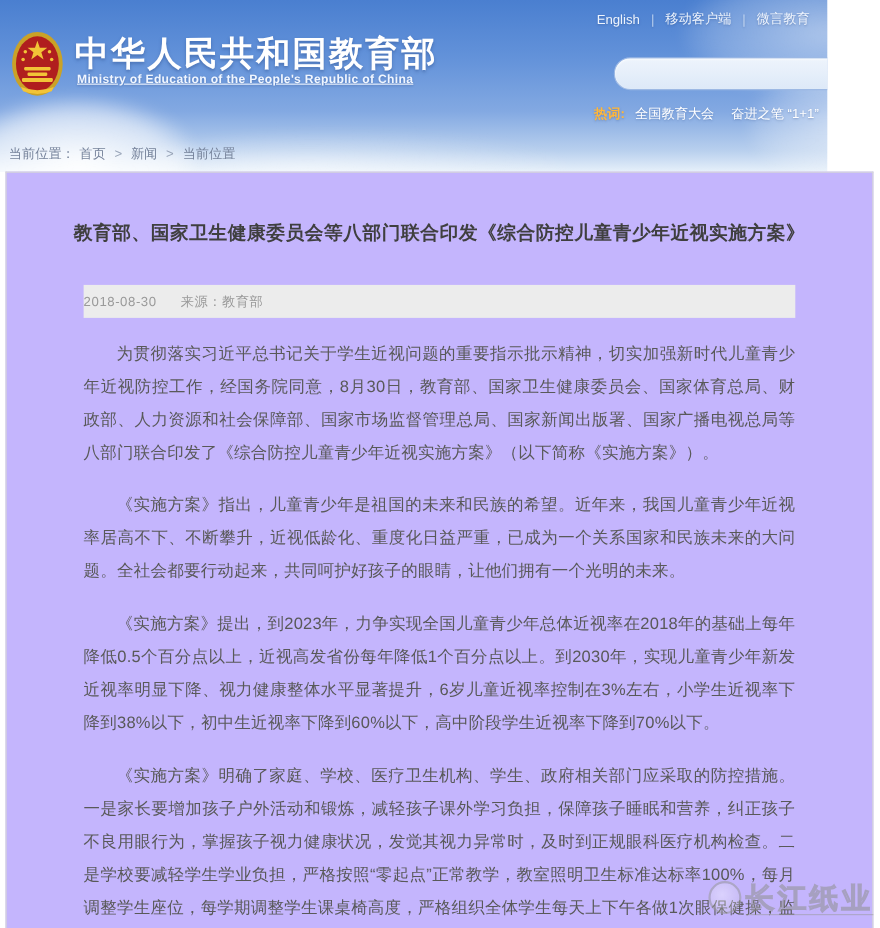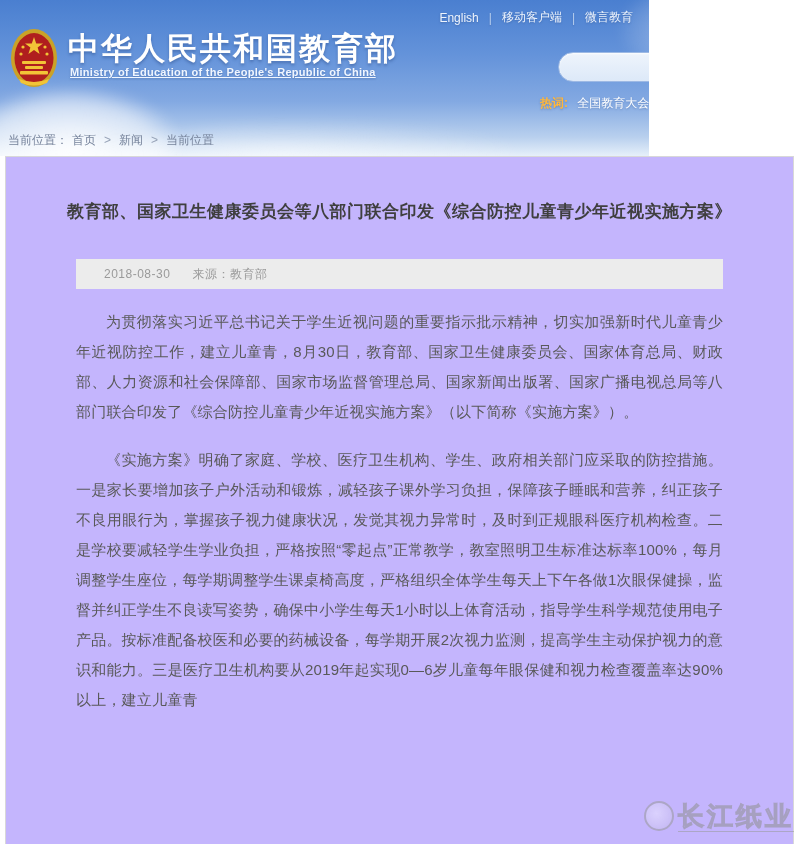--- a/index.html
+++ b/index.html
@@ -6,21 +6,21 @@
   html,body { width:800px; height:844px; }
   body {
     position: relative;
     font-family: "Liberation Sans", "DejaVu Sans", sans-serif;
     background: #ffffff;
     overflow: hidden;
   }
 
   
   .sky {
-    position:absolute; left:0; top:0; width:649px; height:156px;
+    position:absolute; left:0; top:0; width:752px; height:156px;
     background: linear-gradient(180deg,#4a7fd0 0%, #6493da 35%, #83a9e2 65%, #b9d0ee 88%, #e6f0fa 100%);
     overflow:hidden;
   }
   .cloud { position:absolute; border-radius:50%; filter:blur(6px); }
   .cloud.c1 { left:-40px; top:88px; width:220px; height:110px;
     background: radial-gradient(ellipse at 50% 60%, rgba(255,255,255,.95) 0%, rgba(255,255,255,.55) 55%, rgba(255,255,255,0) 75%); }
   .cloud.c2 { left:620px; top:-30px; width:260px; height:120px;
     background: radial-gradient(ellipse at 50% 50%, rgba(255,255,255,.5) 0%, rgba(255,255,255,.2) 55%, rgba(255,255,255,0) 75%); }
   .cloud.c3 { left:680px; top:60px; width:180px; height:110px;
     background: radial-gradient(ellipse at 60% 50%, rgba(255,255,255,.65) 0%, rgba(255,255,255,.25) 55%, rgba(255,255,255,0) 78%); }
@@ -88,21 +88,21 @@
     background:#c4b5fd; border:1px solid #d8d8d8; border-bottom:none;
     overflow:hidden;
   }
   .article-title {
     margin:43px 58px 0;
     text-align:center; font-size:17px; font-weight:bold; color:#3f3f3f;
     line-height:24px; letter-spacing:.5px;
   }
   .date-bar {
     margin:35px 70px 0; height:30px; line-height:30px;
-    background:#ececec; padding-left:28px;
+    background:#ececec; 
     font-size:12px; color:#9a9a9a; letter-spacing:.5px;
   }
   .date-bar .src { margin-left:22px; }
   .article-body { margin:12px 70px 0; }
   .article-body p {
     text-indent:2em; font-size:15px; color:#595959;
     line-height:30px; text-align:justify; margin-top:18px;
     letter-spacing:.2px;
   }
 
@@ -183,21 +183,23 @@
 </div>
 
 <div class="panel">
   <h1 class="article-title">教育部、国家卫生健康委员会等八部门联合印发《综合防控儿童青少年近视实施方案》</h1>
 
   <div class="date-bar">
     <span>2018-08-30</span><span class="src"><span>来源：</span><span>教育部</span></span>
   </div>
 
   <div class="article-body">
-    <p>为贯彻落实习近平总书记关于学生近视问题的重要指示批示精神，切实加强新时代儿童青少年近视防控工作，建立儿童青，8月30日，教育部、国家卫生健康委员会、国家体育总局、财政部、人力资源和社会保障部、国家市场监督管理总局、国家新闻出版署、国家广播电视总局等八部门联合印发了《综合防控儿童青少年近视实施方案》（以下简称《实施方案》）。</p>
+    <p>为贯彻落实习近平总书记关于学生近视问题的重要指示批示精神，切实加强新时代儿童青少年近视防控工作，经国务院同意，8月30日，教育部、国家卫生健康委员会、国家体育总局、财政部、人力资源和社会保障部、国家市场监督管理总局、国家新闻出版署、国家广播电视总局等八部门联合印发了《综合防控儿童青少年近视实施方案》（以下简称《实施方案》）。</p>
+    <p>《实施方案》指出，儿童青少年是祖国的未来和民族的希望。近年来，我国儿童青少年近视率居高不下、不断攀升，近视低龄化、重度化日益严重，已成为一个关系国家和民族未来的大问题。全社会都要行动起来，共同呵护好孩子的眼睛，让他们拥有一个光明的未来。</p>
+    <p>《实施方案》提出，到2023年，力争实现全国儿童青少年总体近视率在2018年的基础上每年降低0.5个百分点以上，近视高发省份每年降低1个百分点以上。到2030年，实现儿童青少年新发近视率明显下降、视力健康整体水平显著提升，6岁儿童近视率控制在3%左右，小学生近视率下降到38%以下，初中生近视率下降到60%以下，高中阶段学生近视率下降到70%以下。</p>
     <p>《实施方案》明确了家庭、学校、医疗卫生机构、学生、政府相关部门应采取的防控措施。一是家长要增加孩子户外活动和锻炼，减轻孩子课外学习负担，保障孩子睡眠和营养，纠正孩子不良用眼行为，掌握孩子视力健康状况，发觉其视力异常时，及时到正规眼科医疗机构检查。二是学校要减轻学生学业负担，严格按照“零起点”正常教学，教室照明卫生标准达标率100%，每月调整学生座位，每学期调整学生课桌椅高度，严格组织全体学生每天上下午各做1次眼保健操，监督并纠正学生不良读写姿势，确保中小学生每天1小时以上体育活动，指导学生科学规范使用电子产品。按标准配备校医和必要的药械设备，每学期开展2次视力监测，提高学生主动保护视力的意识和能力。三是医疗卫生机构要从2019年起实现0—6岁儿童每年眼保健和视力检查覆盖率达90%以上，建立儿童青</p>
   </div>
 </div>
 
 <div class="watermark">
   <span class="wm-circle"></span>
   <span class="wm-text">长江纸业</span>
 </div>
 
 </body></html>

